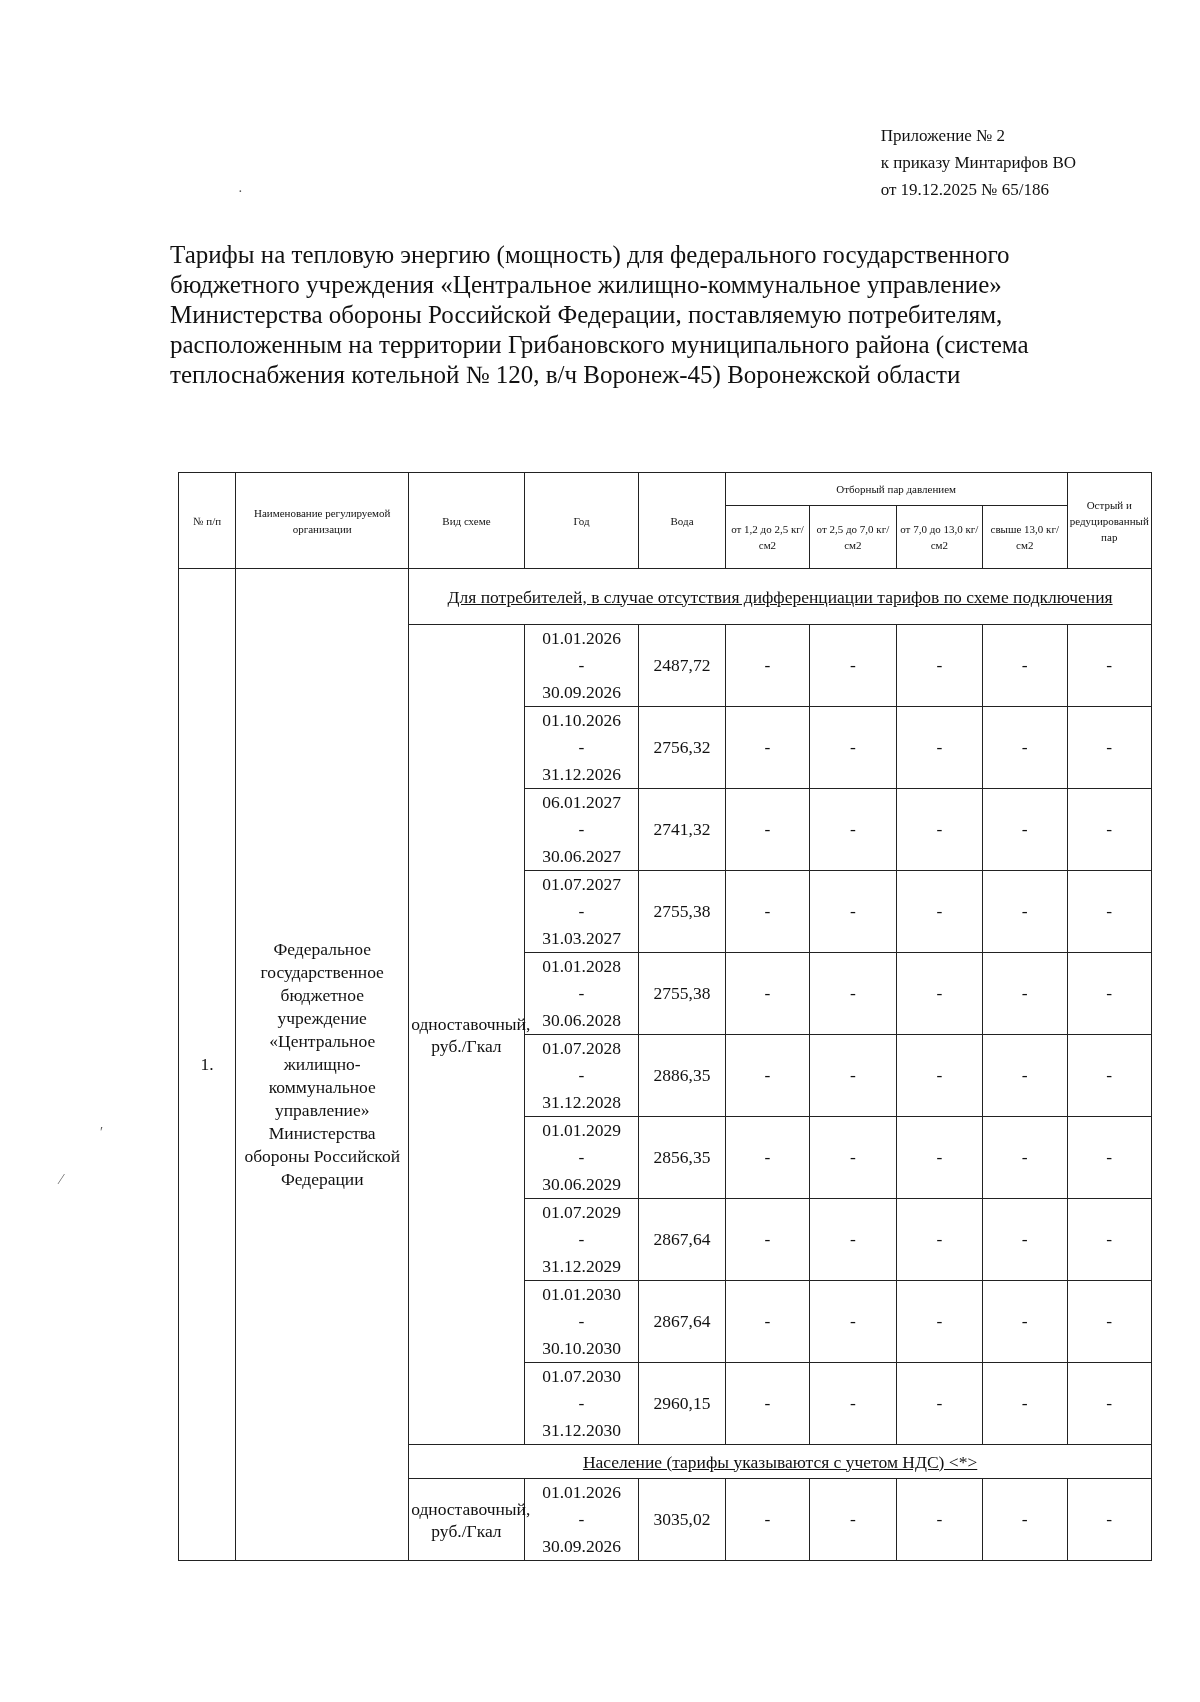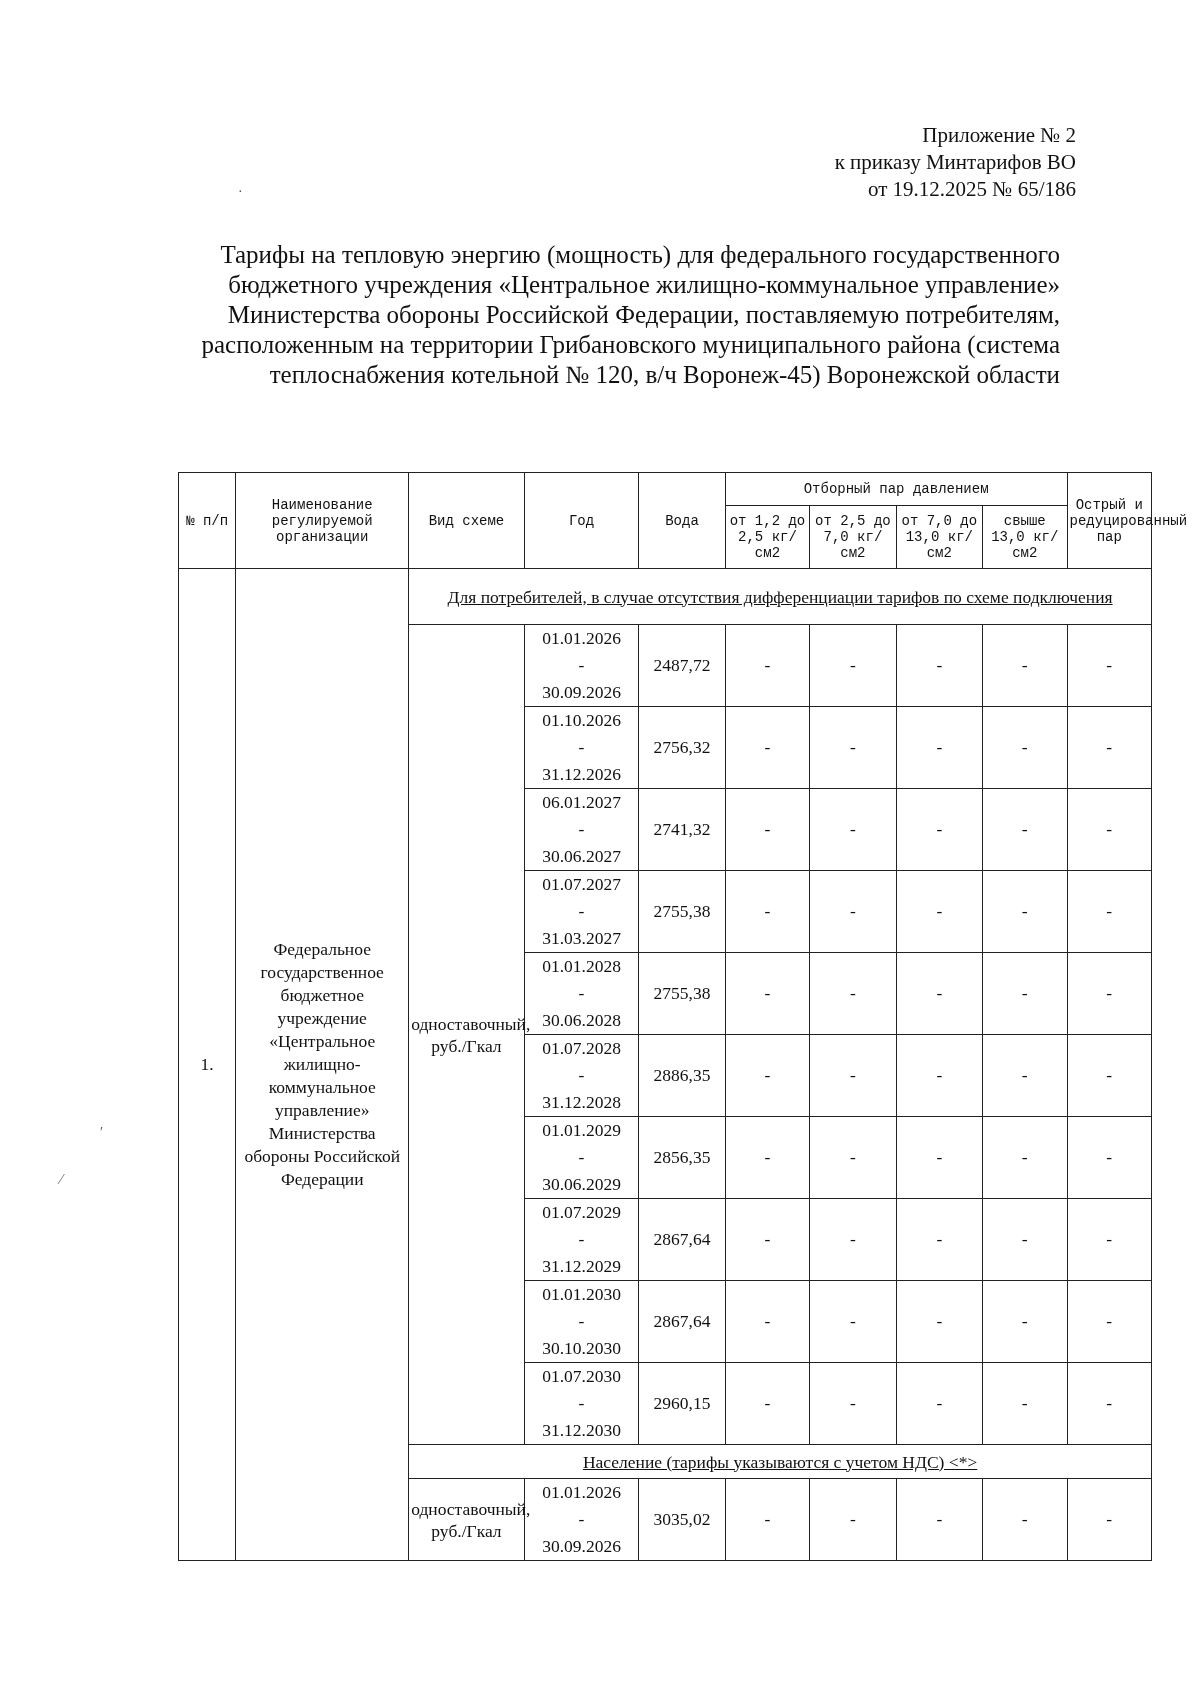--- a/index.html
+++ b/index.html
@@ -1,26 +1,26 @@
 <!DOCTYPE html>
 <html><head>
 <meta charset="utf-8">
 <style>
   html, body { margin: 0; padding: 0; background: #ffffff; }
   body { width: 1200px; height: 1702px; position: relative; overflow: hidden;
          font-family: "Liberation Serif", "DejaVu Serif", serif; color: #111; }
-  .appendix { position: absolute; right: 124px; top: 122px; text-align: right;
-              font-size: 21px; line-height: 27px; }
-  .title { position: absolute; left: 170px; width: 890px; top: 240px; text-align: right;
+  .appendix { position: absolute; right: 124px; top: 122px; text-align: left;
+              font-size: 17px; line-height: 27px; }
+  .title { position: absolute; left: 170px; width: 890px; top: 240px; text-align: left;
            font-size: 25px; line-height: 30px; }
   table.tariffs { position: absolute; left: 178px; top: 472px; width: 974px;
                   border-collapse: collapse; table-layout: fixed; }
   table.tariffs td, table.tariffs th { border: 1.5px solid #222; text-align: center;
         vertical-align: middle; padding: 0 2px; font-weight: normal; }
-  th.h { font-size: 14px; line-height: 16px; font-family: Liberation Mono, monospace; }
+  th.h { font-size: 11px; line-height: 16px; }
   td.section { font-size: 17.5px; line-height: 22px; text-decoration: underline; }
   td.date { font-size: 17.5px; line-height: 27px; }
   td.val { font-size: 17.5px; }
   td.dash { font-size: 17.5px; font-weight: bold; }
   td.num { font-size: 17.5px; }
   td.org { font-size: 17.5px; line-height: 23px; }
   td.kind { font-size: 17.5px; line-height: 22px; }
   .mark { position: absolute; font-size: 14px; color: #555; }
 </style>
 </head>

